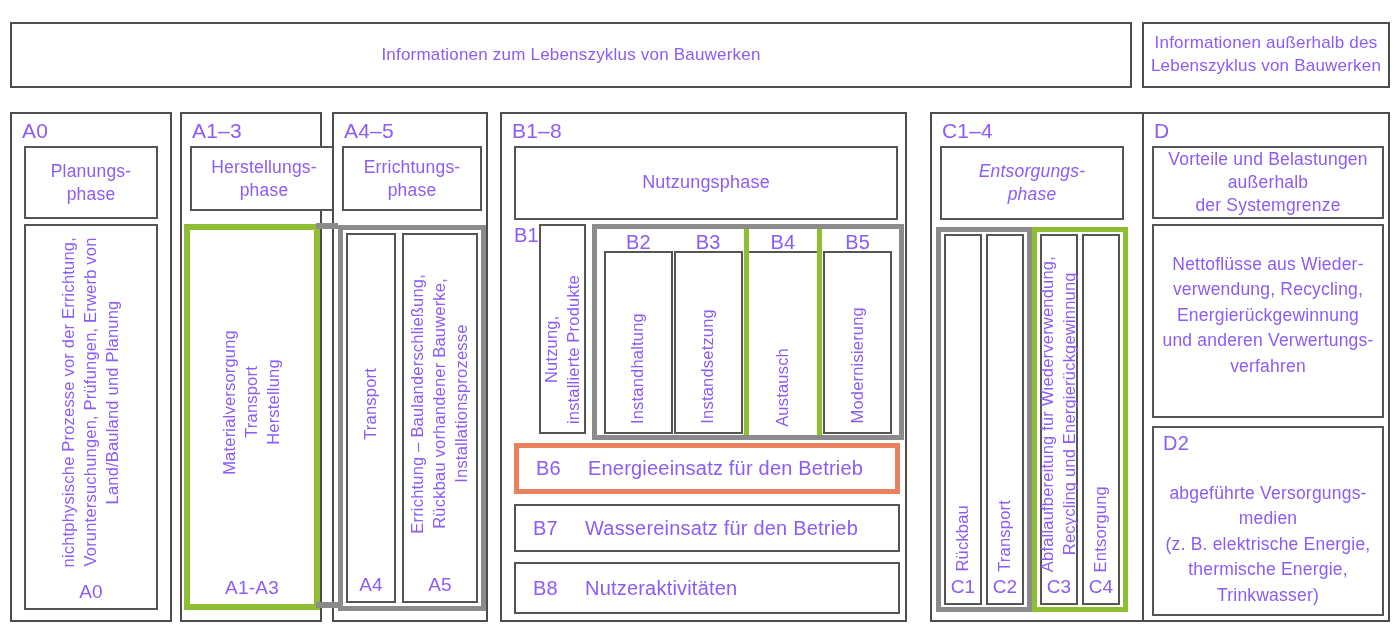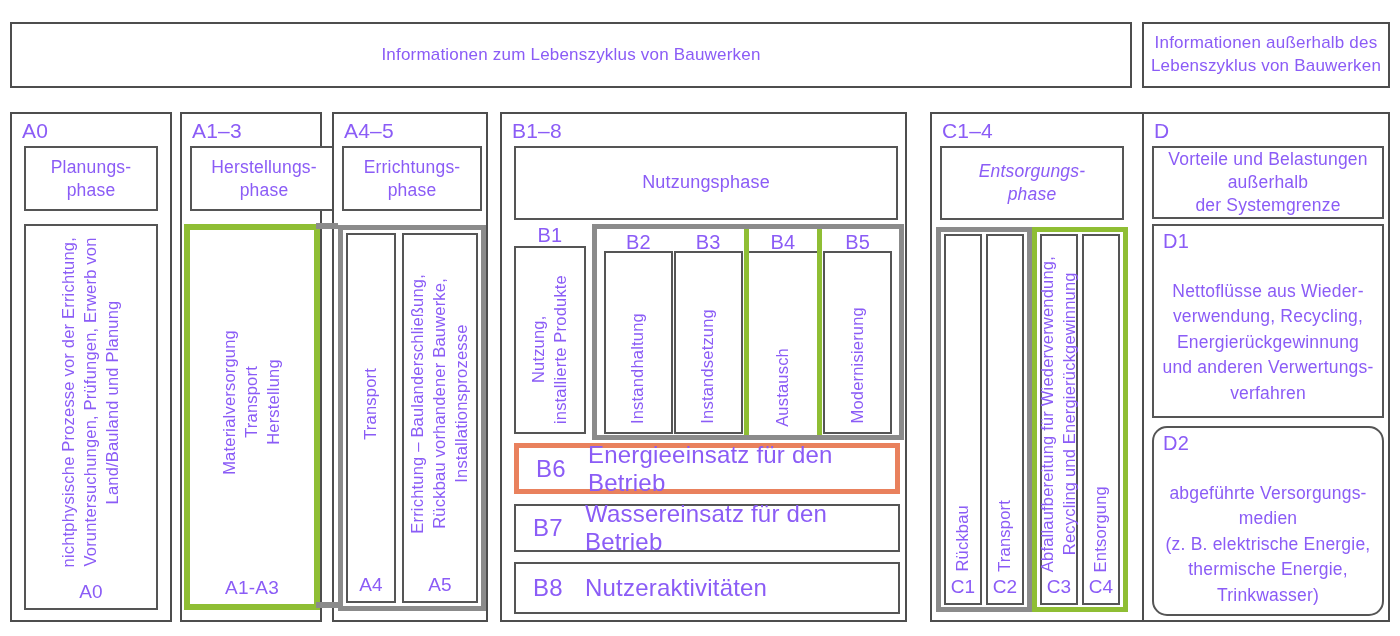--- a/index.html
+++ b/index.html
@@ -51,31 +51,31 @@
   .modcol { display:flex; flex-direction:column; }
 
   
   .gray-frame { border:5px solid #8b8b8b; background:#fff; }
 
   
   .green-frame { border:6px solid #8fbe34; background:#fff; }
 
   
   .b-mid { position:absolute; display:flex; }
-  .b1col { width:72px; margin-right:6px; margin-bottom:5px; display:flex; flex-direction:column; }
+  .b1col { width:72px; margin-right:6px; margin-bottom:5px; display:flex; flex-direction:row; }
   .bl    { height:22px; text-align:center; font-size:20px; flex:0 0 auto; }
   .bbox  { flex:1 1 auto; border:2px solid #555555; display:flex; flex-direction:column; margin-bottom:1px; min-height:0; }
   .b-gray{ flex:1 1 auto; border:5px solid #8b8b8b; display:flex; padding:0 7px; gap:1px; }
   .bsub  { flex:1 1 0; display:flex; flex-direction:column; }
   .bsub .bl { padding-top:2px; }
   .bsub.green-sides { border-left:5px solid #8fbe34; border-right:5px solid #8fbe34; }
   .bsub.green-sides .bbox { border-width:2px 0 0 0; margin-bottom:0; }
 
   
-  .brow { position:absolute; display:flex; align-items:center; font-size:24px; background:#fff; }
+  .brow { position:absolute; display:flex; align-items:center; font-size:20px; background:#fff; }
   .brow .rcode { margin-left:17px; width:40px; flex:0 0 auto; }
   .brow .rtext { margin-left:12px; }
   .brow.orange { border:5px solid #e9815d; }
   .brow.plain  { border:2px solid #555555; }
 
   
   .c-frame { position:absolute; display:flex; padding:2px 3px; gap:4px; }
   .c-frame .cbox { flex:1 1 0; border:2px solid #555555; display:flex; flex-direction:column; min-width:0; }
   .c-frame .vwrap.bottom { padding-bottom:2px; }
 
@@ -94,21 +94,21 @@
 
   <div class="abs box hdr pre" style="left:10px; top:22px; width:1122px; height:66px;">Informationen zum Lebenszyklus von Bauwerken</div>
   <div class="abs box hdr pre" style="left:1142px; top:22px; width:248px; height:66px;">Informationen außerhalb des
 Lebenszyklus von Bauwerken</div>
 
   <div class="stub" style="left:316px; top:223px;"></div>
   <div class="stub" style="left:316px; top:602px;"></div>
 
   <div class="col" style="left:10px; width:162px;">
     <div class="col-label">A0</div>
-    <div class="phase" style="left:12px; top:32px; width:134px; height:65px;">Planungs-
+    <div class="phase" style="left:12px; top:32px; width:134px; height:73px;">Planungs-
 phase</div>
     <div class="abs thin modcol" style="left:12px; top:110px; width:134px; height:386px;">
       <div class="vwrap center">
         <div class="vtext">nichtphysische Prozesse vor der Errichtung,
 Voruntersuchungen, Prüfungen, Erwerb von
 Land/Bauland und Planung</div>
       </div>
       <div class="code">A0</div>
     </div>
   </div>
@@ -250,29 +250,28 @@
     </div>
   </div>
 
   <div class="col" style="left:1142px; width:248px;">
     <div class="col-label">D</div>
     <div class="phase" style="left:8px; top:32px; width:232px; height:73px;">Vorteile und Belastungen
 außerhalb
 der Systemgrenze</div>
 
     <div class="dblock" style="left:8px; top:110px; width:232px; height:194px;">
-      <span class="dcode">D1</span>
       <div class="dtext">Nettoflüsse aus Wieder-
 verwendung, Recycling,
 Energierückgewinnung
 und anderen Verwertungs-
 verfahren</div>
     </div>
 
-    <div class="dblock" style="left:8px; top:312px; width:232px; height:190px;border-radius:15px;">
+    <div class="dblock" style="left:8px; top:312px; width:232px; height:190px;">
       <span class="dcode">D2</span>
       <div class="dtext">abgeführte Versorgungs-
 medien
 (z. B. elektrische Energie,
 thermische Energie,
 Trinkwasser)</div>
     </div>
   </div>
 
 </div>

